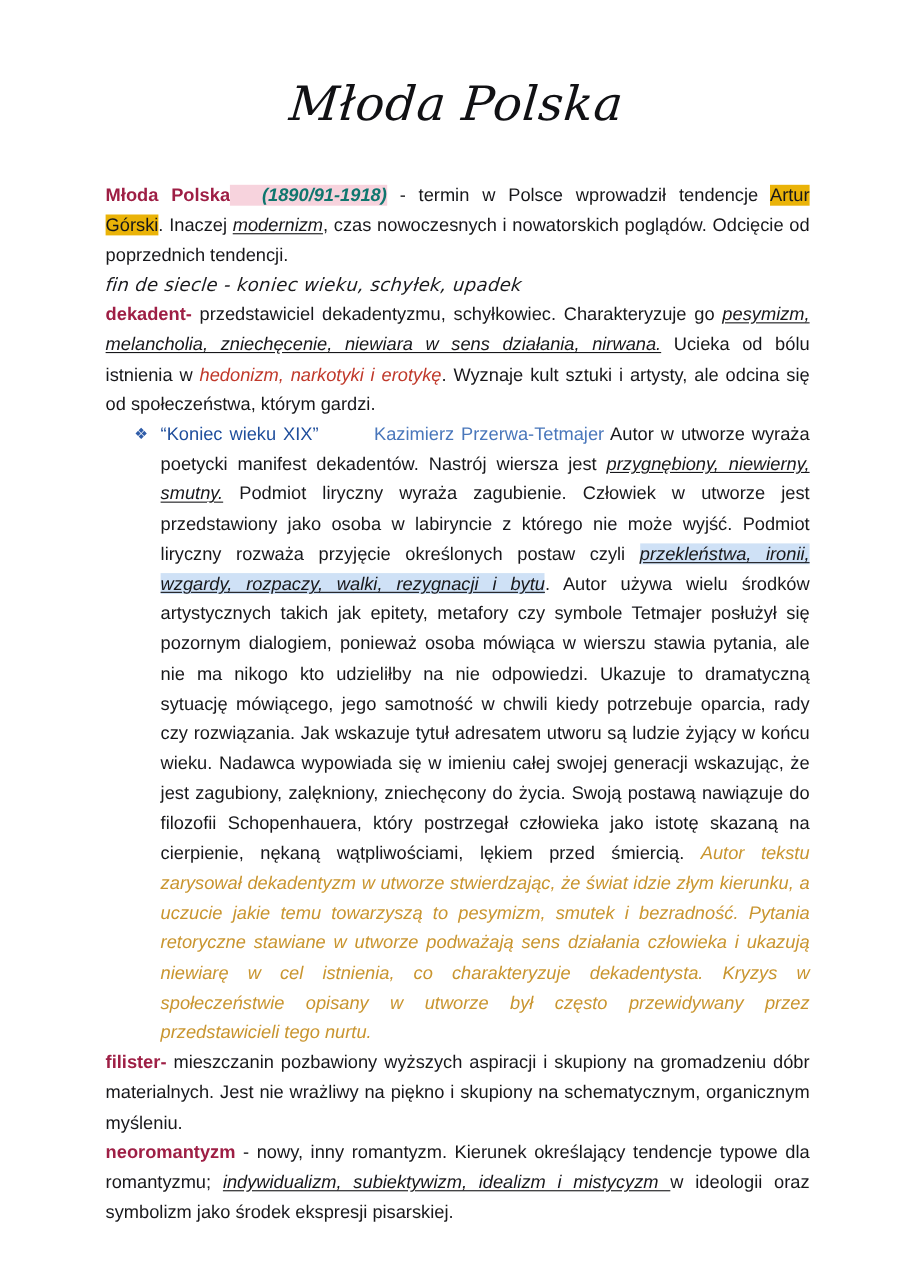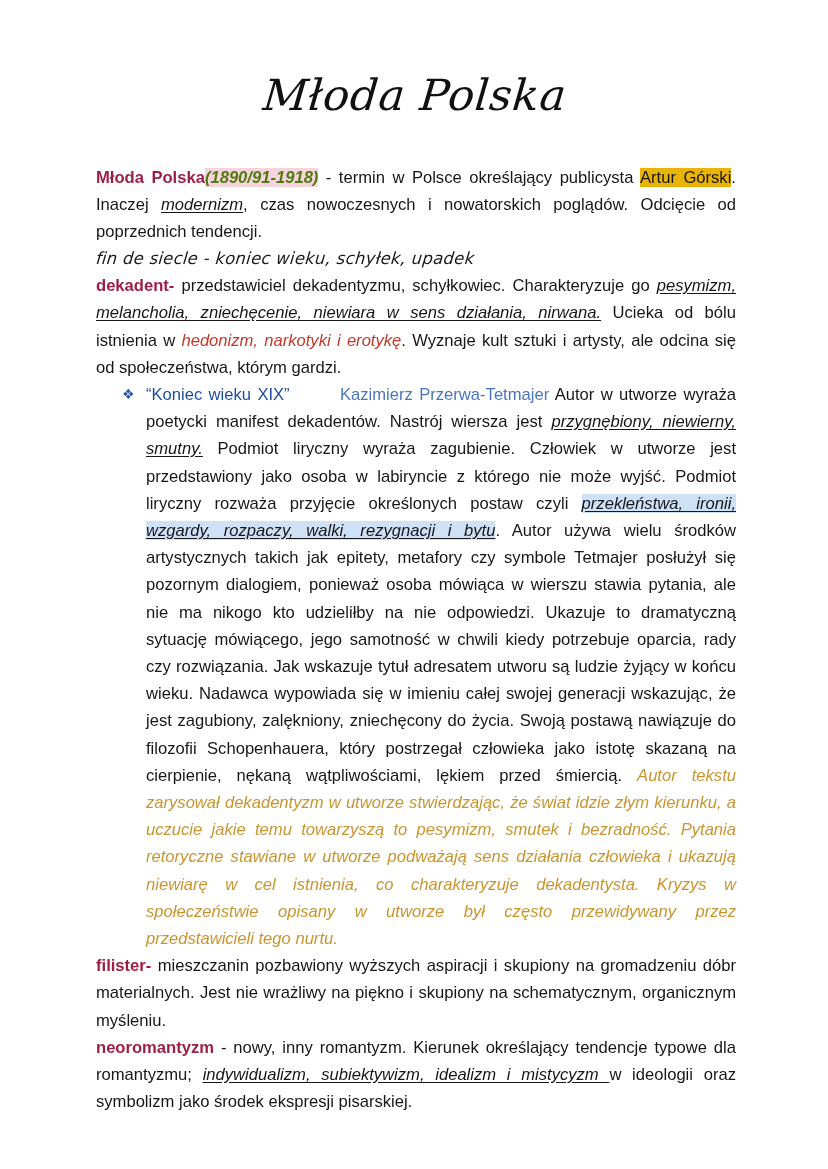--- a/index.html
+++ b/index.html
@@ -53,22 +53,23 @@
   .para + .para { margin-top: 0px; }
 
   
   .term {              
     font-weight: bold;
     color: #9e1f45;
   }
   .term-red-italic {   
     font-style: italic;
     font-weight: bold;
-    color: #4d7c0f;
+    color: #0f766e;
     background: #f7d3dd;
+    padding-left: 29px;
   }
   .hl-pink {
     background: #eab308;
   }
   .hl-blue {
     background: #cfe1f6;
   }
   .u-ital {            
     font-style: italic;
     text-decoration: underline;
@@ -129,21 +130,21 @@
   }
 </style>
 </head>
 <body>
 
 <div class="page">
 
   <h1 class="doc-title">Młoda Polska</h1>
 
   <p class="para">
-    <span class="term">Młoda Polska</span><span class="term-red-italic">(1890/91-1918)</span><span> - termin w Polsce określający publicysta </span><span class="hl-pink">Artur Górski</span><span>. Inaczej </span><span class="u-ital">modernizm</span><span>, czas nowoczesnych i nowatorskich poglądów. Odcięcie od poprzednich tendencji.</span>
+    <span class="term">Młoda Polska</span><span class="term-red-italic">(1890/91-1918)</span><span> - termin w Polsce wprowadził tendencje </span><span class="hl-pink">Artur Górski</span><span>. Inaczej </span><span class="u-ital">modernizm</span><span>, czas nowoczesnych i nowatorskich poglądów. Odcięcie od poprzednich tendencji.</span>
   </p>
 
 
   <p class="handwritten">fin de siecle - koniec wieku, schyłek, upadek</p>
 
   <p class="para">
     <span class="term">dekadent-</span><span> przedstawiciel dekadentyzmu, schyłkowiec. Charakteryzuje go </span><span class="u-ital">pesymizm, melancholia, zniechęcenie, niewiara w sens działania, nirwana.</span><span> Ucieka od bólu istnienia w </span><span class="red-ital">hedonizm, narkotyki i erotykę</span><span>. Wyznaje kult sztuki i artysty, ale odcina się od społeczeństwa, którym gardzi.</span>
   </p>
 
   <ul class="bullets">

